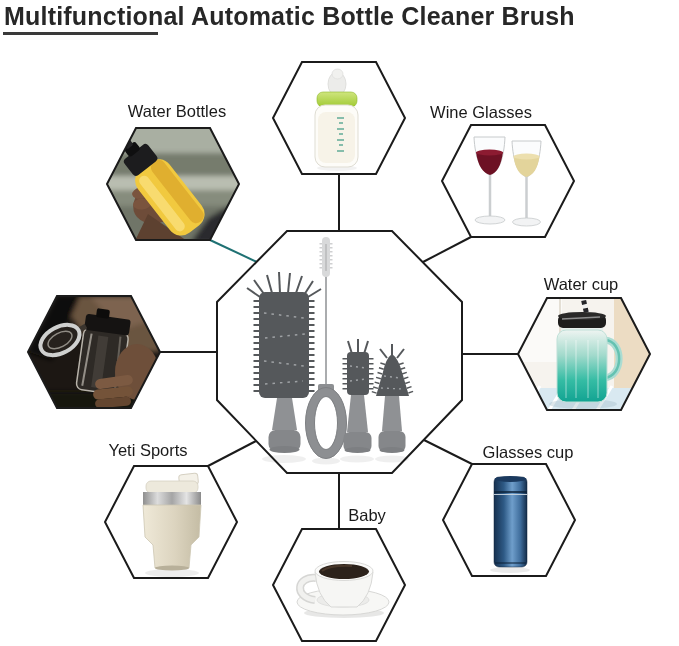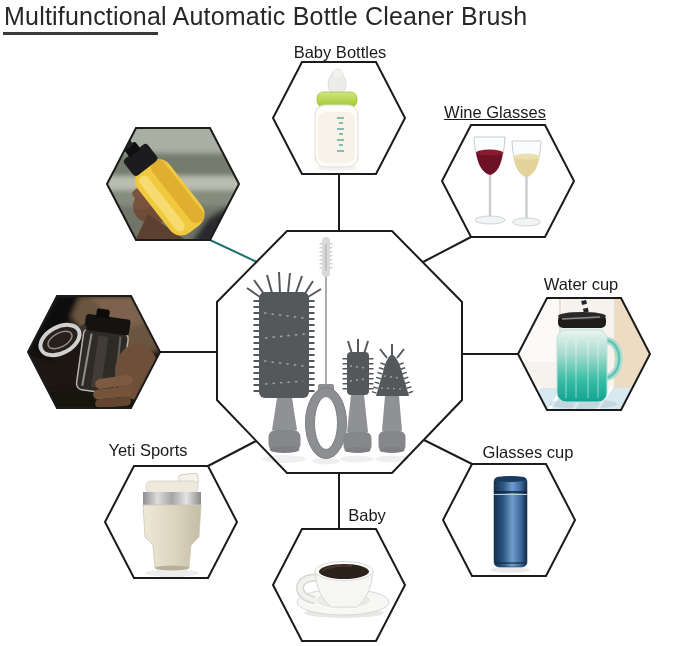--- a/index.html
+++ b/index.html
@@ -1,19 +1,19 @@
 <!DOCTYPE html>
 <html><head>
 <meta charset="utf-8">
 <style>
   html,body{margin:0;padding:0;background:#ffffff;}
   #stage{position:relative;width:679px;height:646px;background:#fff;overflow:hidden;
          font-family:"Liberation Sans", sans-serif;}
   #scene{position:absolute;left:0;top:0;}
-  .title{position:absolute;left:4px;top:2px;width:675px;font-size:25px;font-weight:normal;
+  .title{position:absolute;left:4px;top:2px;width:675px;font-size:25px;font-weight:bold;
          color:#272727;letter-spacing:0.2px;white-space:nowrap;}
   .title-underline{position:absolute;left:3px;top:32px;width:155px;height:3px;background:#3a3a3a;}
   .node-label{position:absolute;transform:translateX(-50%);font-size:16.5px;color:#1a1a1a;
               white-space:nowrap;}
 </style>
 </head>
 <body>
 
 <div id="stage">
 
@@ -332,19 +332,19 @@
         <ellipse cx="344" cy="571" rx="29" ry="9.5" fill="#fbfbfa" stroke="#dadad8" stroke-width="1"></ellipse>
         <ellipse cx="344" cy="571.5" rx="25" ry="7.5" fill="#2c221b"></ellipse>
         <path d="M322,571 Q330,565 352,566" fill="none" stroke="#5a4534" stroke-width="2" opacity="0.6"></path>
       </g>
     </g>
   </svg>
 
   <div class="title">Multifunctional Automatic Bottle Cleaner Brush</div>
   <div class="title-underline"></div>
 
-  <div class="node-label" style="left:340px;top:43px;">Baby Bottles</div>
-  <div class="node-label" style="left:495px;top:103px;text-decoration:underline;">Wine Glasses</div>
+  <div class="node-label" style="left:177px;top:102px;">Water Bottles</div>
+  <div class="node-label" style="left:481px;top:103px;">Wine Glasses</div>
   <div class="node-label" style="left:581px;top:275px;">Water cup</div>
   <div class="node-label" style="left:148px;top:441px;">Yeti Sports</div>
   <div class="node-label" style="left:528px;top:443px;">Glasses cup</div>
   <div class="node-label" style="left:367px;top:506px;">Baby</div>
 </div>
 
 </body></html>

